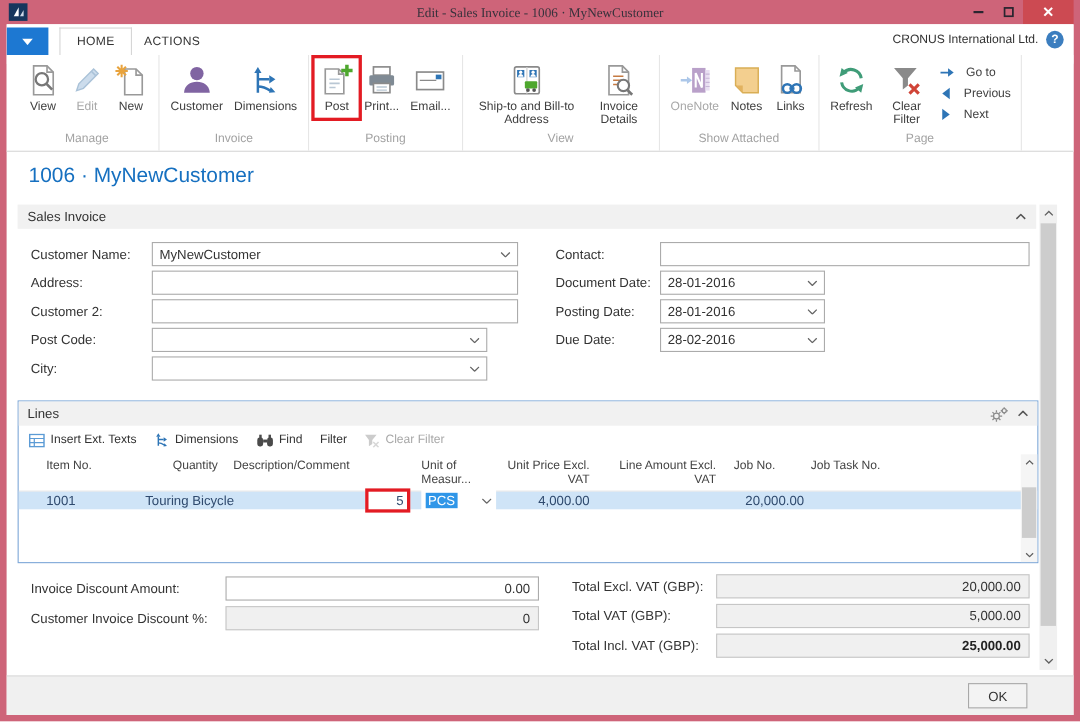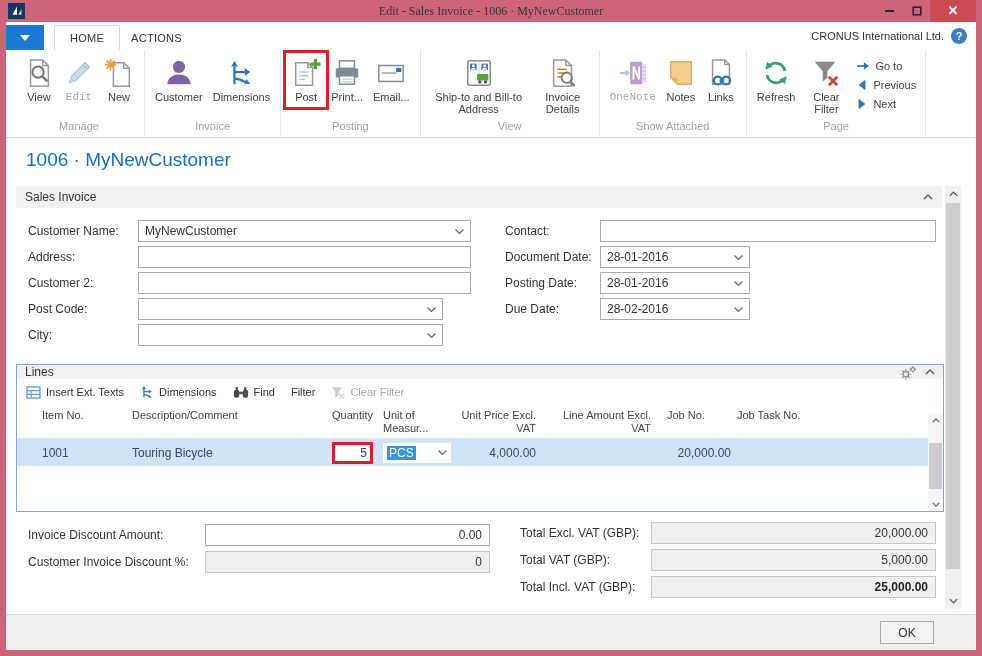--- a/index.html
+++ b/index.html
@@ -29,27 +29,27 @@
   .tab-actions { left:110px; }
   .company { position:absolute; right:32px; top:0; height:28px; display:flex; align-items:center; font-size:11px; color:#333; }
   .help { position:absolute; right:9px; top:6px; width:16px; height:16px; border-radius:50%; background:#3c7ebf; color:#fff; font-size:11px; font-weight:bold; display:flex; align-items:center; justify-content:center; }
 
   
   .ribbon { position:absolute; top:28px; left:0; right:0; height:88px; background:#fff; border-bottom:1px solid #d6d6d6; display:flex; padding-left:8px; }
   .rgroup { display:flex; flex-direction:column; border-right:1px solid #e6e6e6; padding:2px 5px 0; }
   .rbtns { flex:1; display:flex; align-items:stretch; }
   .rbtn { position:relative; display:flex; flex-direction:column; align-items:center; padding:3px 5px 0; font-size:11px; color:#404040; line-height:12px; text-align:center; cursor:pointer; }
   .rbtn .ricon { height:36px; display:flex; align-items:center; justify-content:center; }
-  .rbtn.disabled { color:#a8a8a8;font-family:Liberation Mono, monospace; }
+  .rbtn.disabled { color:#a8a8a8; }
   .rgroup-label { height:17px; font-size:11px; color:#a2a2a2; text-align:center; }
   .w-ship { width:106px; }
   .w-invdet { width:62px; }
   .w-clrflt { width:52px; }
   .rnav { display:flex; flex-direction:column; justify-content:flex-start; padding:4px 4px 0; }
-  .rnav-item { display:flex; align-items:center; gap:5px; font-size:11px; color:#404040; height:19px; cursor:pointer; }
+  .rnav-item { display:flex; align-items:center; gap:10px; font-size:11px; color:#404040; height:19px; cursor:pointer; }
   .annotation-box { position:absolute; left:-3px; right:-3px; top:-2px; height:60px; border:3px solid #e31b23; pointer-events:none; }
 
   
   .page-title { position:absolute; top:127px; left:20px; font-size:19px; color:#1670c0; }
 
   
   .si-header { position:absolute; top:164px; left:10px; width:926px; height:22px; background:#f1f1f1; display:flex; align-items:center; padding:0 9px; font-size:12px; color:#333; }
   .si-header .spacer { flex:1; }
 
   
@@ -58,28 +58,28 @@
   .frow { display:flex; align-items:center; height:22px; margin-bottom:4px; }
   .flabel  { width:110px; font-size:12px; color:#333; }
   .flabel2 { width:95px;  font-size:12px; color:#333; }
   .fbox { height:22px; border:1px solid #ababab; background:#fff; display:flex; align-items:center; padding:0 6px; font-size:12px; color:#333; }
   .fbox .val { flex:1; white-space:nowrap; overflow:hidden; }
   .w-cust { width:333px; } .w-addr { width:333px; } .w-pc { width:305px; }
   .w-contact { width:336px; } .w-date { width:150px; }
 
   
   .lines { position:absolute; top:342px; left:10px; width:928px; height:148px; border:1px solid #7da7d8; background:#fff; }
-  .lines-header { height:14px; background:#f1f1f1; display:flex; align-items:center; gap:8px; padding:0 8px; font-size:12px; color:#333; }
+  .lines-header { height:22px; background:#f1f1f1; display:flex; align-items:center; gap:8px; padding:0 8px; font-size:12px; color:#333; }
   .lines-header .spacer { flex:1; }
   .lines-toolbar { height:26px; display:flex; align-items:center; gap:16px; padding:0 9px; font-size:11px; color:#333;text-align:center; }
   .tb-item { display:flex; align-items:center; gap:5px; cursor:pointer; }
   .tb-item.disabled { color:#a8a8a8; }
   .grid-head { display:flex; height:34px; border-bottom:1px solid #e3e3e3; padding-right:15px; }
   .gcell { font-size:11px; color:#444; line-height:13px; padding-top:4px; }
-  .grid-row { display:flex; align-items:center; height:27px; background:#cfe4f7; padding-right:15px; font-size:12px; color:#2f4a6e; }
+  .grid-row { display:flex; align-items:center; height:16px; background:#cfe4f7; padding-right:15px; font-size:12px; color:#2f4a6e; }
   .rcell { display:flex; align-items:center; height:100%; }
   .c1 { width:105px; padding-left:25px; }
   .c2 { width:175px; padding-left:10px; }
   .c3 { width:80px;  text-align:right; justify-content:flex-end; padding-right:4px; }
   .c4 { width:75px;  padding-left:6px; }
   .c5 { width:90px;  text-align:right; justify-content:flex-end; padding-right:6px; }
   .c6 { width:80px;  text-align:right; justify-content:flex-end; padding-right:6px; }
   .c7 { width:115px; text-align:right; justify-content:flex-end; padding-right:6px; }
   .c8 { width:70px;  padding-left:10px; }
   .c9 { width:95px;  padding-left:10px; }
@@ -538,22 +538,22 @@
           <svg width="14" height="13" viewBox="0 0 16 14" opacity="0.5">
               <path d="M1 1h12l-4.5 5.5v4L5 13V6.5z" fill="#9a9a9a"></path>
               <path d="M9.5 8.5l5.5 5.5M15 8.5L9.5 14" stroke="#b0b0b0" stroke-width="1.6"></path>
             </svg>
           <span>Clear Filter</span>
         </span>
       </div>
 
       <div class="grid-head">
         <div class="gcell c1">Item No.</div>
+        <div class="gcell c3">Quantity</div>
         <div class="gcell c2">Description/Comment</div>
-        <div class="gcell c3">Quantity</div>
         <div class="gcell c4">Unit of Measur...</div>
         <div class="gcell c5">Unit Price Excl. VAT</div>
         <div class="gcell c7">Line Amount Excl. VAT</div>
         <div class="gcell c8">Job No.</div>
         <div class="gcell c9">Job Task No.</div>
       </div>
 
       <div class="grid-row">
         <div class="rcell c1">1001</div>
         <div class="rcell c2">Touring Bicycle</div>

